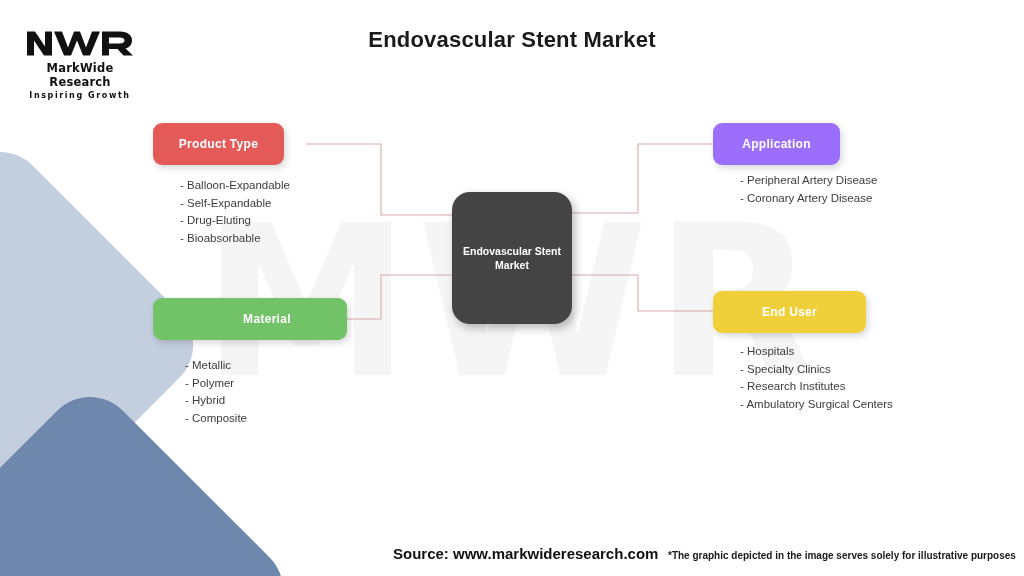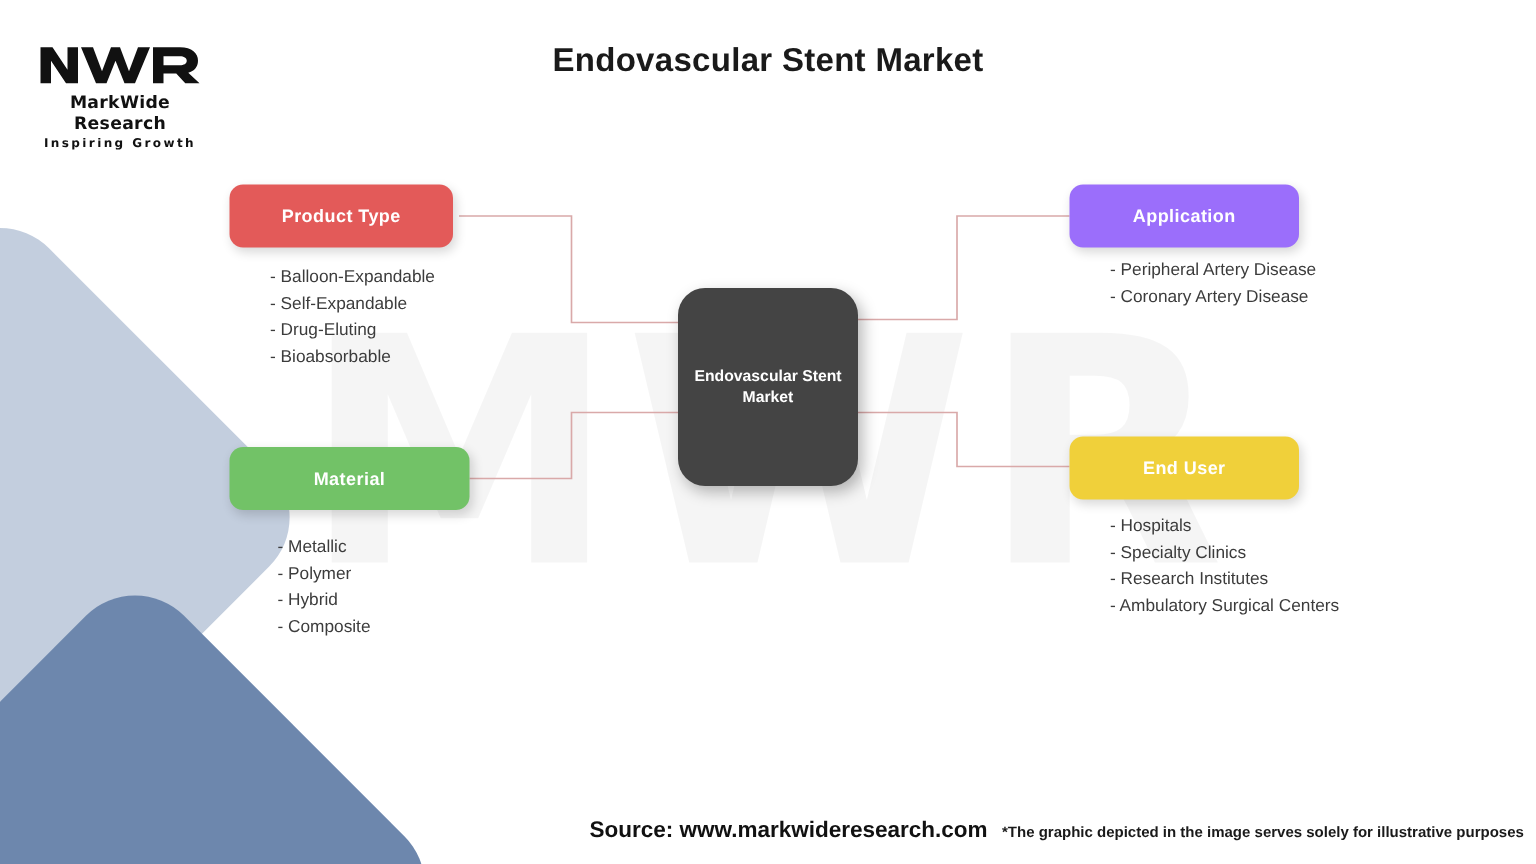--- a/index.html
+++ b/index.html
@@ -126,27 +126,27 @@
   }
   .cat-list {
     position: absolute;
     font-size: 11.5px;
     color: #3c3c3c;
     line-height: 17.5px;
     white-space: nowrap;
   }
   .cat-list div { padding: 0; }
 
-  #box-product   { left: 153px; top: 123px; width: 149px; background: #e35a59; }
+  #box-product   { left: 153px; top: 123px; width: 131px; background: #e35a59; }
   #list-product  { left: 180px; top: 177px; }
 
-  #box-material  { left: 153px; top: 298px; width: 160px; background: #72c267; }
+  #box-material  { left: 153px; top: 298px; width: 160px; background: #72c267; padding-left: 34px; }
   #list-material { left: 185px; top: 357px; }
 
-  #box-application  { left: 713px; top: 123px; width: 153px; background: #9b6efb; }
+  #box-application  { left: 713px; top: 123px; width: 127px; background: #9b6efb; }
   #list-application { left: 740px; top: 172px; }
 
   #box-enduser   { left: 713px; top: 291px; width: 153px; background: #f0d03a; }
   #list-enduser  { left: 740px; top: 343px; }
 
   
   #center-node {
     position: absolute;
     left: 452px;
     top: 192px;

